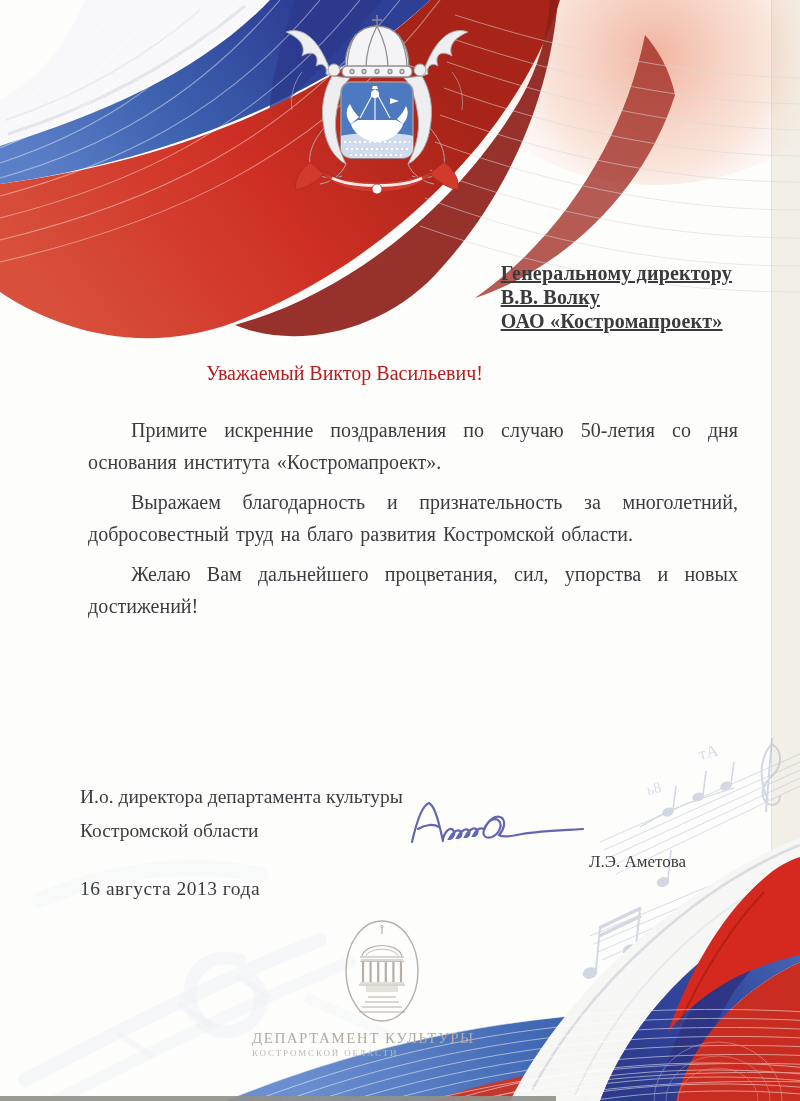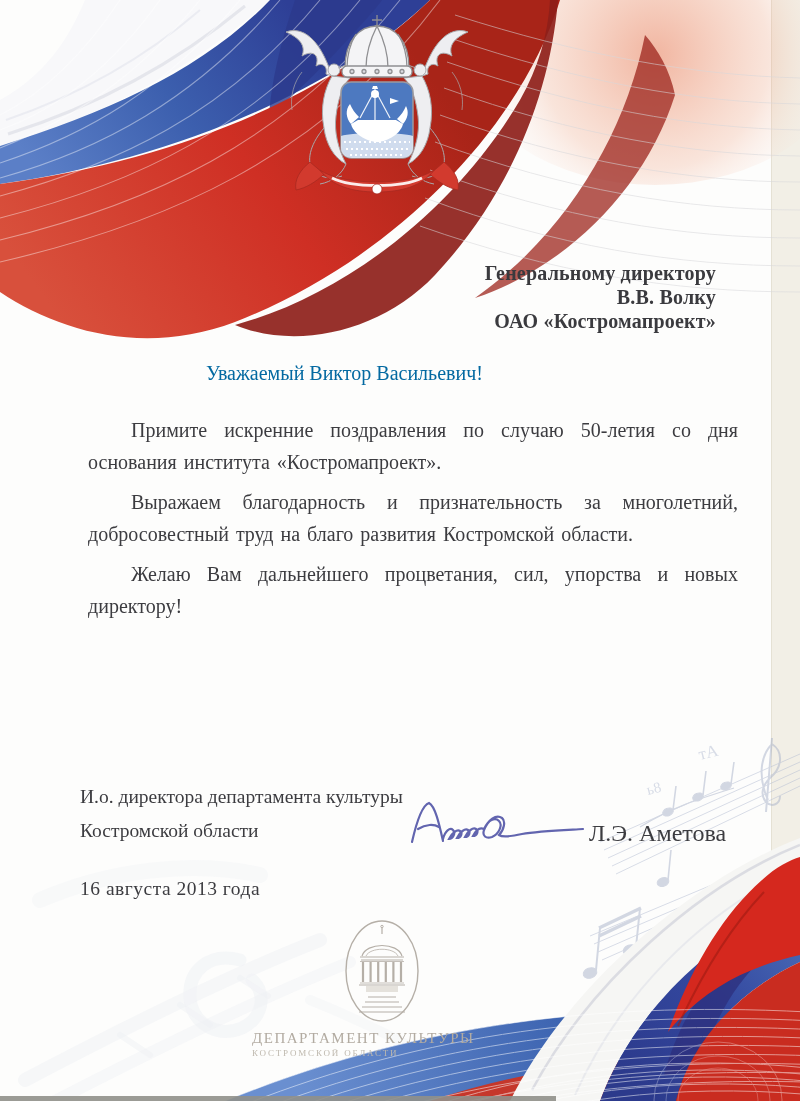--- a/index.html
+++ b/index.html
@@ -6,32 +6,32 @@
   .page{
     position:relative;width:800px;height:1101px;overflow:hidden;
     background:#fdfdfc;font-family:"Liberation Serif",serif;color:#3c3c40;
   }
   .decor{position:absolute;left:0;top:0;pointer-events:none;}
   .edge-right{position:absolute;right:0;top:0;width:28px;height:100%;
     background:#f2efe6;border-left:1px solid #e5e1d4;}
   .edge-bottom{position:absolute;left:0;bottom:0;width:556px;height:5px;
     background:#90908a;opacity:.9;}
   .addressee{
-    position:absolute;right:84px;top:261px;text-align:right;
-    font-weight:bold;font-size:20px;line-height:24px;letter-spacing:.2px;color:#3a3a3e;
+    position:absolute;right:68px;top:261px;
+    font-weight:bold;font-size:20px;line-height:24px;letter-spacing:.2px;color:#3a3a3e;text-decoration:underline;
   }
-  .salutation{position:absolute;left:206px;top:362px;font-size:20px;color:#0369a1;}
+  .salutation{position:absolute;left:206px;top:362px;font-size:20px;color:#b91c1c;}
   .body-text{
     position:absolute;left:80px;top:406px;width:666px;
     font-size:20px;line-height:32px;text-align:justify;word-spacing:2px;color:#3c3c40;
   }
   .body-text p{margin:8px;text-indent:43px;}
   .sig-line1{position:absolute;left:80px;top:786px;font-size:19.5px;}
   .sig-line2{position:absolute;left:80px;top:820px;font-size:19.5px;}
-  .sig-name{position:absolute;left:589px;top:820px;font-size:24px;}
+  .sig-name{position:absolute;left:589px;top:852px;font-size:17px;}
   .sig-scribble{position:absolute;left:398px;top:792px;}
   .date-line{position:absolute;left:80px;top:878px;width:666px;text-align:left;
     font-size:19.5px;letter-spacing:.5px;}
   .footer-logo{position:absolute;left:252px;top:916px;width:260px;text-align:left;color:#b2aba1;}
   .footer-logo .emblem{display:block;margin:0 auto 4px auto;}
   .footer-logo .title{font-size:15px;letter-spacing:1.5px;color:#b2aba1;}
   .footer-logo .subtitle{font-size:9px;letter-spacing:1.8px;color:#bfb9ae;margin-top:1px;}
 </style>
 </head>
 <body>
@@ -244,21 +244,21 @@
     <div>Генеральному директору</div>
     <div>В.В. Волку</div>
     <div>ОАО «Костромапроект»</div>
   </div>
 
   <div class="salutation">Уважаемый Виктор Васильевич!</div>
 
   <div class="body-text">
     <p>Примите искренние поздравления по случаю 50-летия со дня основания института «Костромапроект».</p>
     <p>Выражаем благодарность и признательность за многолетний, добросовестный труд на благо развития Костромской области.</p>
-    <p>Желаю Вам дальнейшего процветания, сил, упорства и новых директору!</p>
+    <p>Желаю Вам дальнейшего процветания, сил, упорства и новых достижений!</p>
   </div>
 
   <div class="sig-line1">И.о. директора департамента культуры</div>
   <div class="sig-line2">Костромской области</div>
 
   <svg class="sig-scribble" width="200" height="58" viewBox="0 0 200 58">
     <g stroke="#5a5dab" stroke-width="2.2" fill="none" stroke-linecap="round" opacity=".95">
       <path d="M14,50 C19,28 25,13 31,11 C37,14 41,31 45,49"></path>
       <path d="M20,37 C28,32 36,32 41,35"></path>
       <path d="M45,47 C47,39 52,35 55,38 C58,41 55,47 51,47 C54,41 59,37 62,39 C65,41 63,46 59,46 C62,40 67,36 70,38 C73,40 71,45 67,45 C70,39 75,35 78,37 C81,39 79,44 75,44 C78,38 82,35 86,37"></path>

